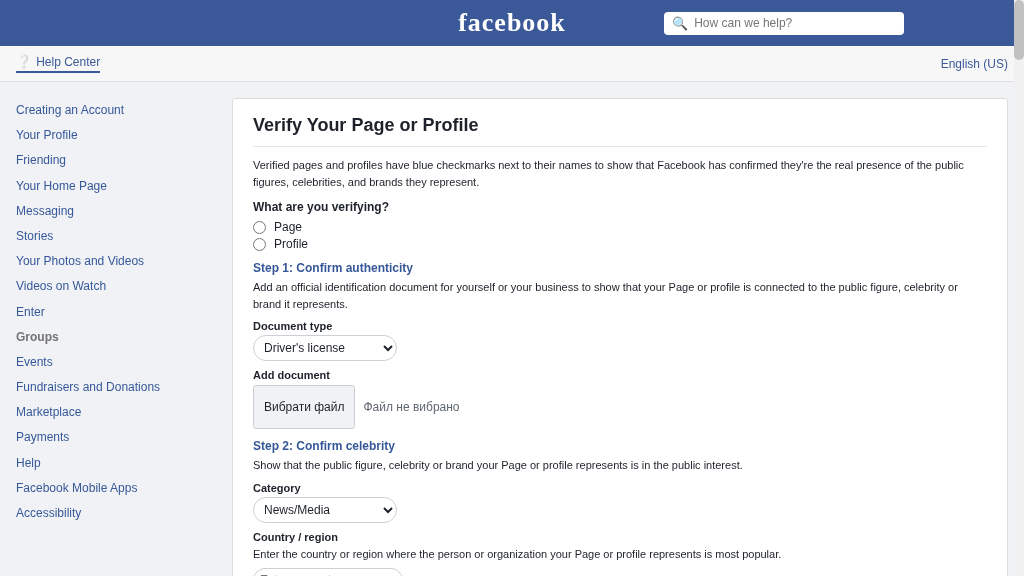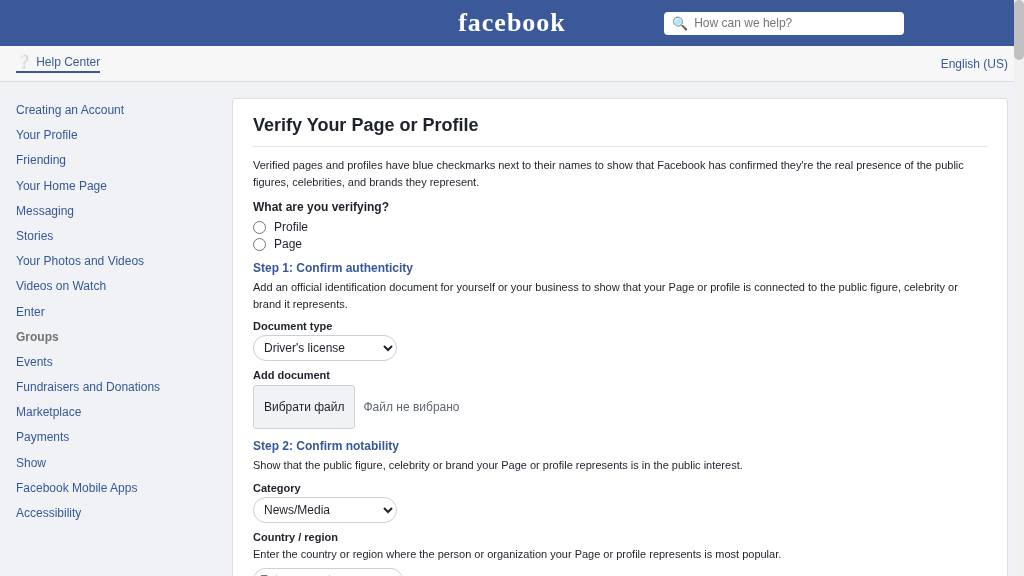--- a/index.html
+++ b/index.html
@@ -244,56 +244,56 @@
     <a class="sidebar-item">Messaging</a>
     <a class="sidebar-item">Stories</a>
     <a class="sidebar-item">Your Photos and Videos</a>
     <a class="sidebar-item">Videos on Watch</a>
     <a class="sidebar-item">Enter</a>
     <a class="sidebar-item highlight">Groups</a>
     <a class="sidebar-item">Events</a>
     <a class="sidebar-item">Fundraisers and Donations</a>
     <a class="sidebar-item">Marketplace</a>
     <a class="sidebar-item">Payments</a>
-    <a class="sidebar-item">Show</a>
+    <a class="sidebar-item">Help</a>
     <a class="sidebar-item">Facebook Mobile Apps</a>
     <a class="sidebar-item">Accessibility</a>
   </nav>
 
   <div id="content">
     <div class="page-title">Verify Your Page or Profile</div>
 
     <p class="info-text">Verified pages and profiles have blue checkmarks next to their names to show that Facebook has confirmed they're the real presence of the public figures, celebrities, and brands they represent.</p>
 
     <div class="section-label">What are you verifying?</div>
 
     <div class="radio-group">
+      <input type="radio" name="verify-type" id="radio-page" style="">
+      <label for="radio-page">Page</label>
+    </div>
+    <div class="radio-group">
       <input type="radio" name="verify-type" id="radio-profile" style="">
       <label for="radio-profile">Profile</label>
-    </div>
-    <div class="radio-group">
-      <input type="radio" name="verify-type" id="radio-page" style="">
-      <label for="radio-page">Page</label>
     </div>
 
     <div class="step-title">Step 1: Confirm authenticity</div>
     <p class="step-desc">Add an official identification document for yourself or your business to show that your Page or profile is connected to the public figure, celebrity or brand it represents.</p>
 
     <div class="field-label">Document type</div>
     <select>
       <option>Driver's license</option>
     <option value="Passport">Passport</option><option value="National ID">National ID</option><option value="Business document">Business document</option></select>
 
     <div class="field-label">Add document</div>
     <div class="file-upload-row">
       <button class="file-btn">Вибрати файл</button>
       <span class="file-label">Файл не вибрано</span>
     </div>
 
-    <div class="step-title">Step 2: Confirm notability</div>
+    <div class="step-title">Step 2: Confirm celebrity</div>
     <p class="step-desc">Show that the public figure, celebrity or brand your Page or profile represents is in the public interest.</p>
 
     <div class="field-label">Category</div>
     <select>
       <option>News/Media</option>
     <option value="Government">Government</option><option value="Music">Music</option><option value="Sports">Sports</option><option value="Entertainment">Entertainment</option><option value="Business">Business</option></select>
 
     <div class="field-label">Country / region</div>
     <p class="step-desc">Enter the country or region where the person or organization your Page or profile represents is most popular.</p>
     <input type="text" class="country-input" placeholder="Enter a country name..." style="">

